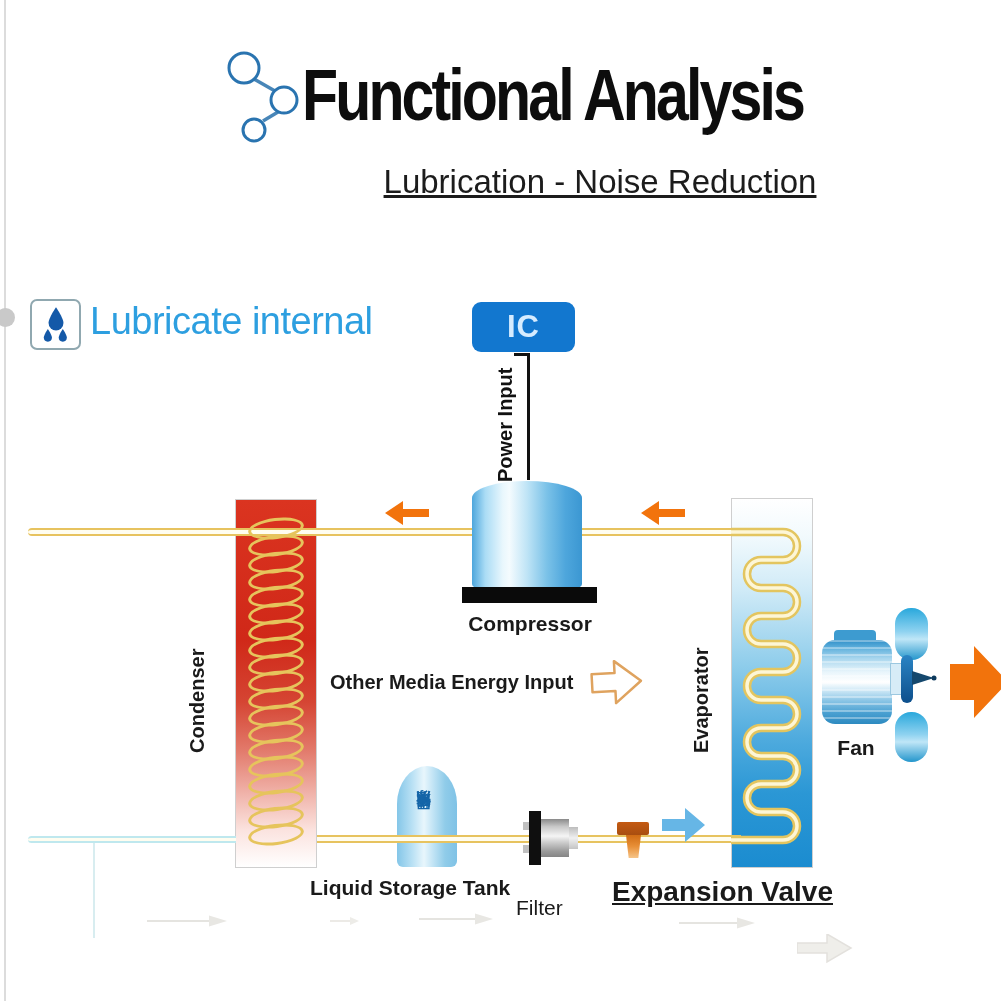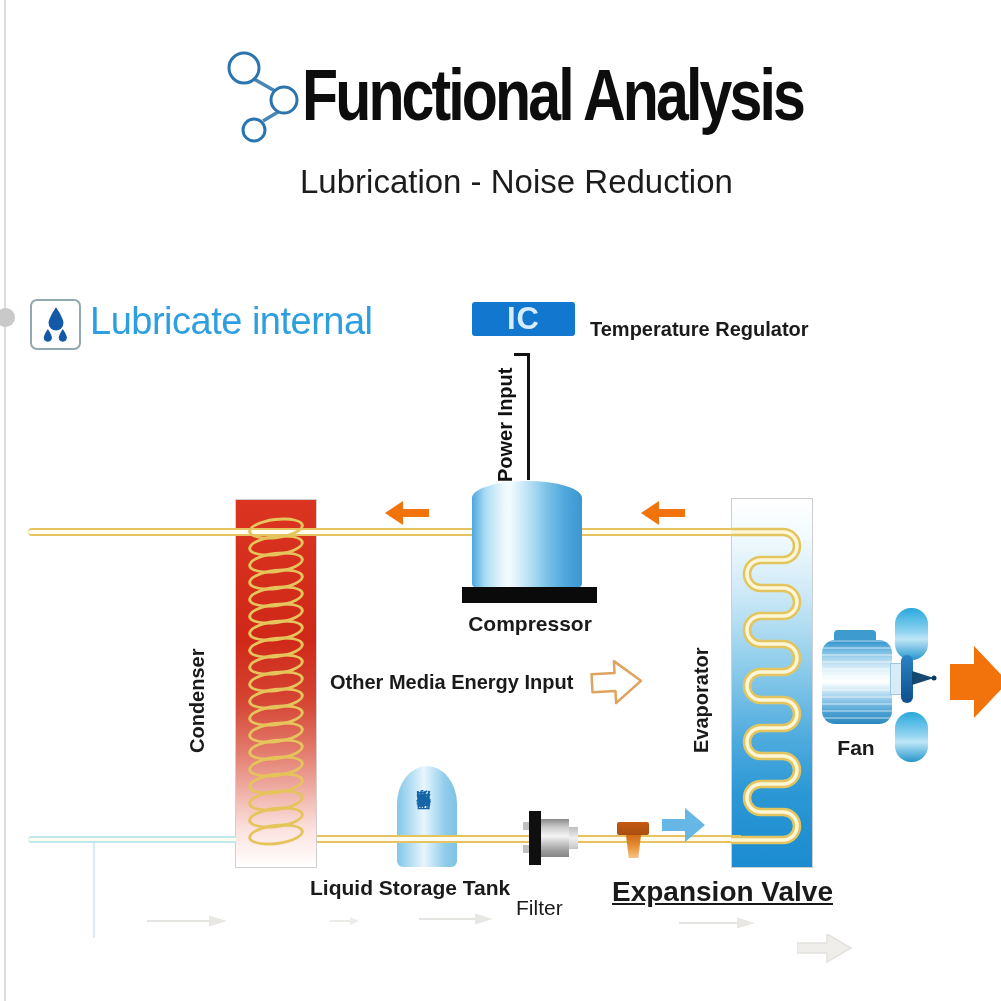--- a/index.html
+++ b/index.html
@@ -7,30 +7,30 @@
           font-family:"Liberation Sans",sans-serif;color:#1a1a1a;}
   .abs{position:absolute;}
 
   
   .left-line{left:4px;top:0;width:2px;height:1001px;background:#dcdcdc;}
   .left-dot{left:-4px;top:308px;width:19px;height:19px;border-radius:50%;background:#c9c9c9;}
 
   
   .title{left:302px;top:54px;font-size:72px;font-weight:bold;letter-spacing:-3.5px;color:#0d0d0d;
          transform:scaleX(0.82);transform-origin:left top;white-space:nowrap;}
-  .subtitle{left:300px;top:163px;width:600px;text-align:left;font-size:33px;font-weight:normal;color:#1c1c1c;white-space:nowrap;}
+  .subtitle{left:300px;top:163px;width:600px;text-align:center;font-size:33px;font-weight:normal;color:#1c1c1c;white-space:nowrap;text-decoration:underline;}
   .molecule{left:226px;top:48px;}
 
   
   .drop-box{left:30px;top:299px;width:47px;height:47px;border:2px solid #90a8b0;border-radius:7px;background:#fff;
             display:flex;align-items:center;justify-content:center;}
   .callout-label{left:90px;top:300px;font-size:38px;letter-spacing:-0.5px;color:#2d9fe0;white-space:nowrap;}
 
   
-  .ic-box{left:472px;top:302px;width:103px;height:34px;background:#1277cf;border-radius:3px;
+  .ic-box{left:472px;top:302px;width:103px;height:50px;background:#1277cf;border-radius:9px;
           display:flex;align-items:center;justify-content:center;font-size:31px;font-weight:bold;
           letter-spacing:1px;color:#d6ecff;}
   .temp-reg{left:590px;top:318px;font-size:20px;font-weight:bold;white-space:nowrap;}
   .power-line-v{left:527px;top:353px;width:3px;height:127px;background:#111;}
   .power-line-h{left:514px;top:353px;width:15px;height:3px;background:#111;}
   .vtext{writing-mode:vertical-rl;transform:rotate(180deg);white-space:nowrap;}
   .power-input{left:494px;top:360px;height:122px;font-size:20px;font-weight:bold;color:#111;}
 
   
   .pipe{height:8px;box-sizing:border-box;background:#fffdf0;border-top:2.5px solid #e7c35f;border-bottom:2.5px solid #e7c35f;z-index:2;}
@@ -129,21 +129,20 @@
   <div class="abs drop-box">
     <svg width="34" height="38" viewBox="0 0 24 28">
       <path fill="#1459a8" d="M12 1 C12 1 6.5 9 6.5 12.5 A5.5 5.5 0 0 0 17.5 12.5 C17.5 9 12 1 12 1 Z"></path>
       <path fill="#1459a8" d="M6 17 C6 17 3 21.5 3 23.3 A3 3 0 0 0 9 23.3 C9 21.5 6 17 6 17 Z"></path>
       <path fill="#1459a8" d="M17 17 C17 17 14 21.5 14 23.3 A3 3 0 0 0 20 23.3 C20 21.5 17 17 17 17 Z"></path>
     </svg>
   </div>
   <div class="abs callout-label">Lubricate internal</div>
 
   <div class="abs ic-box">IC</div>
-  <div class="abs temp-reg">Temperature Regulator</div>
   <div class="abs power-line-h"></div>
   <div class="abs power-line-v"></div>
   <div class="abs vtext power-input">Power Input</div>
 
   <div class="abs pipe pipe-top"></div>
   <div class="abs pipe pipe-bottom"></div>
   <div class="abs pipe pipe-cyan"></div>
   <div class="abs drip-line"></div>
 
   <div class="abs condenser-box"></div>

